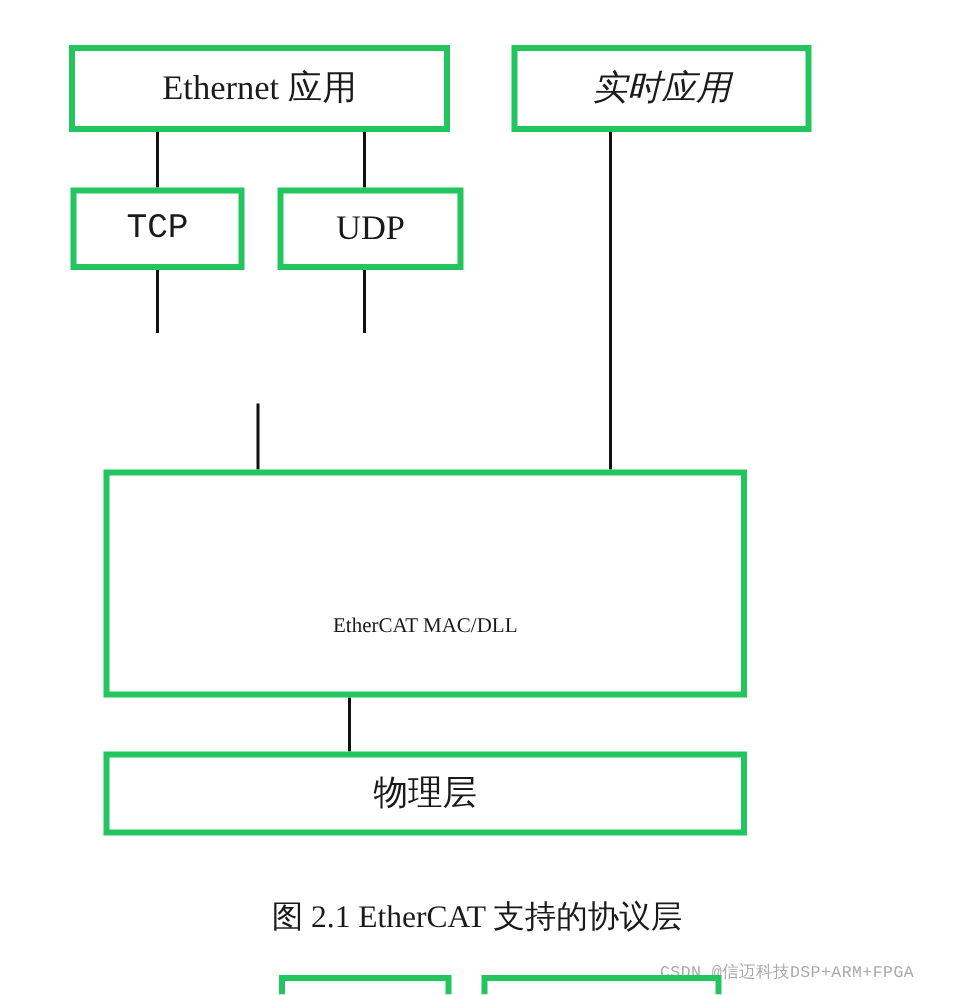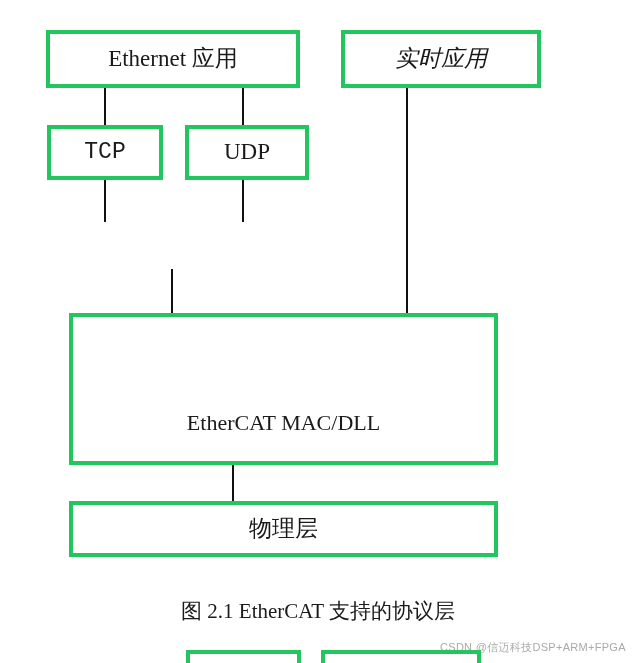--- a/index.html
+++ b/index.html
@@ -38,21 +38,21 @@
     z-index: 1;
   }
   .caption {
     position: absolute;
     width: 100%;
     text-align: center;
     white-space: nowrap;
   }
   .watermark {
     position: absolute;
-    font-family: Liberation Sans, sans-serif;
+    font-family: Liberation Mono, monospace;
     font-size: 11px;
     color: #a9a9a9;
     letter-spacing: 0.3px;
     white-space: nowrap;
   }
 
   
   #box-ethernet-app   { left: 46px;  top: 30px;  width: 254px; height: 58px;  font-size: 23px; }
   #box-realtime-app   { left: 341px; top: 30px;  width: 200px; height: 58px;  font-size: 23px; font-style: italic; }
   #box-tcp            { left: 47px;  top: 125px; width: 116px; height: 55px;  font-size: 23px; font-family: Liberation Mono, monospace; }
@@ -62,21 +62,21 @@
   #box-mailbox        { left: 113px; top: 333px; width: 115px; height: 52px;  font-size: 22px; }
   #box-process-data   { left: 248px; top: 333px; width: 160px; height: 52px;  font-size: 22px; }
   #box-physical-layer { left: 69px;  top: 501px; width: 429px; height: 56px;  font-size: 23px; }
 
   #ethercat-title {
     position: absolute;
     left: 0;
     right: 0;
     top: 93px;
     text-align: center;
-    font-size: 22px;
+    font-size: 14px;
     white-space: nowrap;
   }
 
   
   #conn-eth-to-tcp      { left: 104px; top: 86px;  width: 2px; height: 41px; }
   #conn-eth-to-udp      { left: 242px; top: 86px;  width: 2px; height: 41px; }
   #conn-tcp-to-ip       { left: 104px; top: 178px; width: 2px; height: 44px; }
   #conn-udp-to-ip       { left: 242px; top: 178px; width: 2px; height: 44px; }
   #conn-ip-to-ethercat  { left: 171px; top: 269px; width: 2px; height: 46px; }
   #conn-rt-to-ethercat  { left: 406px; top: 86px;  width: 2px; height: 229px; }

